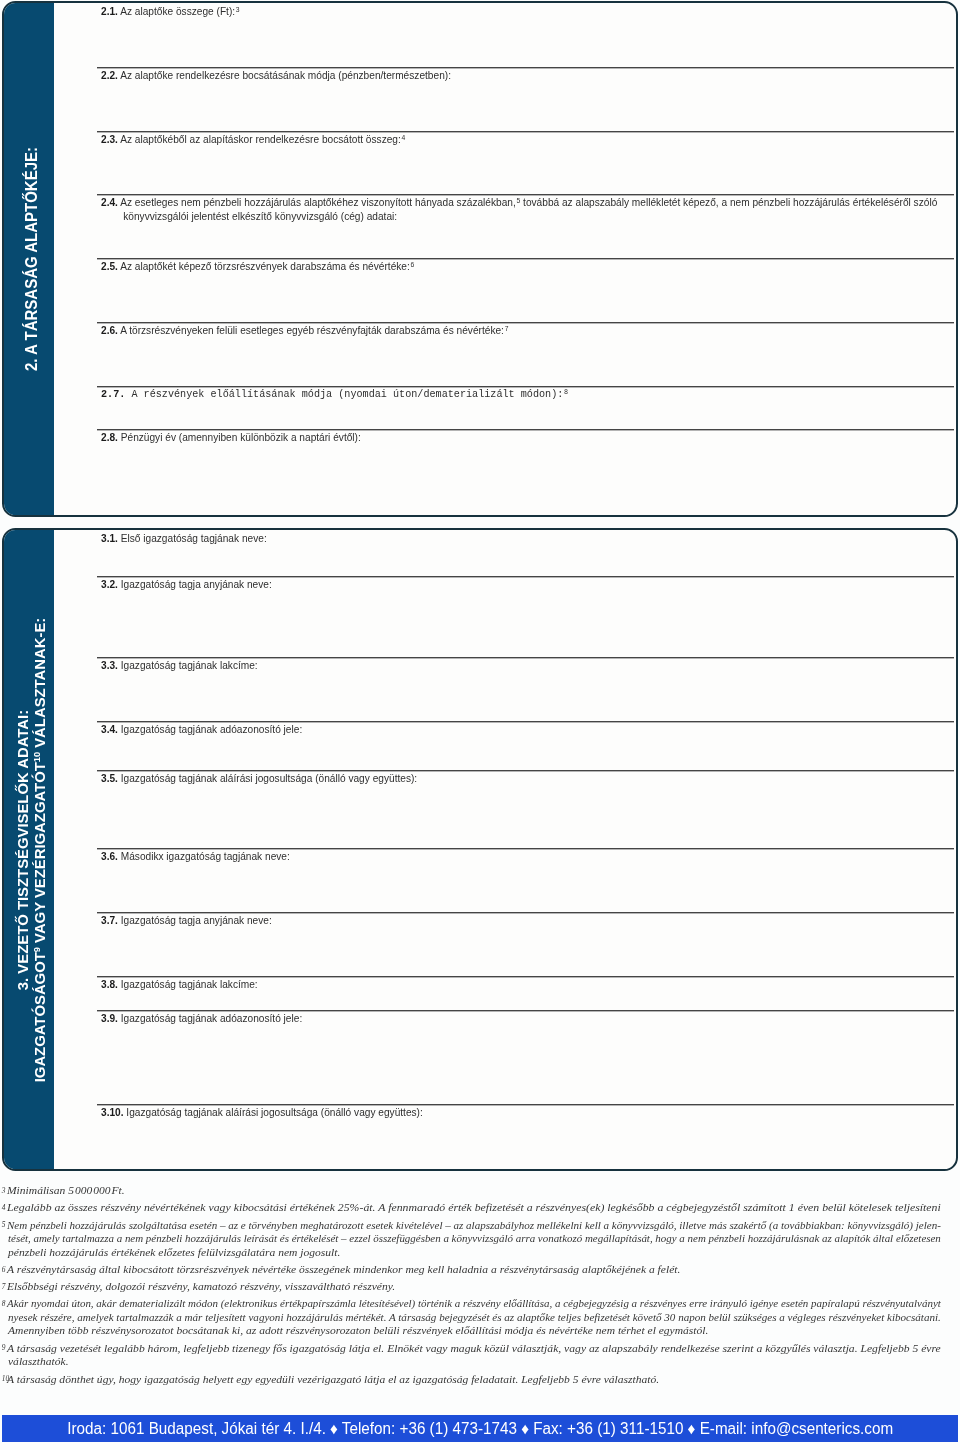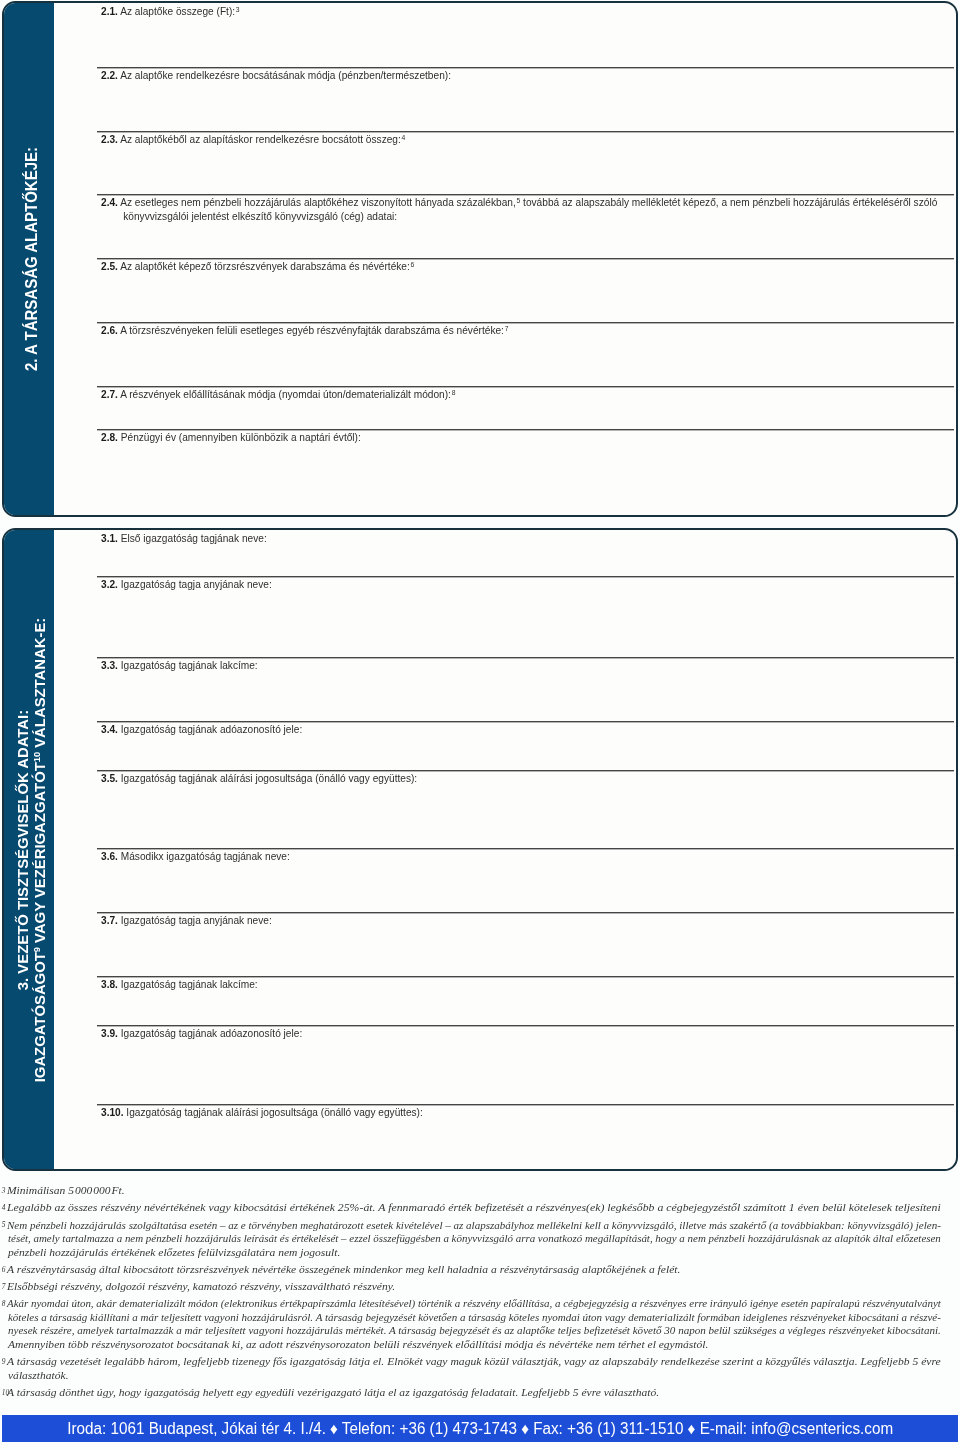--- a/index.html
+++ b/index.html
@@ -135,21 +135,21 @@
         </div>
         <div class="field" style="top: 191px; height: 64px;">
           <div class="field-label"><b>2.4.</b> Az esetleges nem pénzbeli hozzájárulás alaptőkéhez viszonyított hányada százalékban,<sup>5</sup> továbbá az alapszabály mellékletét képező, a nem pénzbeli hozzájárulás értékeléséről szóló<span class="l2">könyvvizsgálói jelentést elkészítő könyvvizsgáló (cég) adatai:</span></div>
         </div>
         <div class="field" style="top: 255px; height: 64px;">
           <div class="field-label"><b>2.5.</b> Az alaptőkét képező törzsrészvények darabszáma és névértéke:<sup>6</sup></div>
         </div>
         <div class="field" style="top: 319px; height: 64px;">
           <div class="field-label"><b>2.6.</b> A törzsrészvényeken felüli esetleges egyéb részvényfajták darabszáma és névértéke:<sup>7</sup></div>
         </div>
-        <div class="field" style="top: 383px; height: 64px;">
+        <div class="field" style="top: 383px; height: 64px; font-family: Liberation Mono, monospace;">
           <div class="field-label"><b>2.7.</b> A részvények előállításának módja (nyomdai úton/dematerializált módon):<sup>8</sup></div>
         </div>
         <div class="field" style="top: 426px; height: 52px; text-decoration: underline;">
           <div class="field-label"><b>2.8.</b> Pénzügyi év (amennyiben különbözik a naptári évtől):</div>
         </div>
       </div>
   </section>
 
   <section class="sect sect-3">
     <div class="sidebar sb3">
@@ -176,21 +176,21 @@
         </div>
         <div class="field" style="top: 318px; height: 64px;">
           <div class="field-label"><b>3.6.</b> Másodikx igazgatóság tagjának neve:</div>
         </div>
         <div class="field" style="top: 382px; height: 64px;">
           <div class="field-label"><b>3.7.</b> Igazgatóság tagja anyjának neve:</div>
         </div>
         <div class="field" style="top: 446px; height: 64px;">
           <div class="field-label"><b>3.8.</b> Igazgatóság tagjának lakcíme:</div>
         </div>
-        <div class="field" style="top: 495px; height: 76px; text-align: right;">
+        <div class="field" style="top: 480px; height: 76px; text-align: right;">
           <div class="field-label"><b>3.9.</b> Igazgatóság tagjának adóazonosító jele:</div>
         </div>
         <div class="field" style="top: 574px; height: 46px;">
           <div class="field-label"><b>3.10.</b> Igazgatóság tagjának aláírási jogosultsága (önálló vagy együttes):</div>
         </div>
       </div>
   </section>
 
   <div class="notes" id="notes">
       <div class="note">
@@ -205,21 +205,20 @@
         <div class="nline cont"><span class="nw" style="transform: scaleX(1.013);">pénzbeli hozzájárulás értékének előzetes felülvizsgálatára nem jogosult.</span></div>
       </div>
       <div class="note">
         <div class="nline"><sup>6</sup><span class="nw" style="transform: scaleX(1.013);">A részvénytársaság által kibocsátott törzsrészvények névértéke összegének mindenkor meg kell haladnia a részvénytársaság alaptőkéjének a felét.</span></div>
       </div>
       <div class="note">
         <div class="nline"><sup>7</sup><span class="nw" style="transform: scaleX(1.013);">Elsőbbségi részvény, dolgozói részvény, kamatozó részvény, visszaváltható részvény.</span></div>
       </div>
       <div class="note">
         <div class="nline"><sup>8</sup><span class="nw" style="transform: scaleX(0.9605);">Akár nyomdai úton, akár dematerializált módon (elektronikus értékpapírszámla létesítésével) történik a részvény előállítása, a cégbejegyzésig a részvényes erre irányuló igénye esetén papíralapú részvényutalványt</span></div>
-        <div class="nline cont"><span class="nw" style="transform: scaleX(0.9634);">köteles a társaság kiállítani a már teljesített vagyoni hozzájárulásról. A társaság bejegyzését követően a társaság köteles nyomdai úton vagy dematerializált formában ideiglenes részvényeket kibocsátani a részvé-</span></div>
         <div class="nline cont"><span class="nw" style="transform: scaleX(0.9712);">nyesek részére, amelyek tartalmazzák a már teljesített vagyoni hozzájárulás mértékét. A társaság bejegyzését és az alaptőke teljes befizetését követő 30 napon belül szükséges a végleges részvényeket kibocsátani.</span></div>
         <div class="nline cont"><span class="nw" style="transform: scaleX(1.013);">Amennyiben több részvénysorozatot bocsátanak ki, az adott részvénysorozaton belüli részvények előállítási módja és névértéke nem térhet el egymástól.</span></div>
       </div>
       <div class="note">
         <div class="nline"><sup>9</sup><span class="nw" style="transform: scaleX(1.0209);">A társaság vezetését legalább három, legfeljebb tizenegy fős igazgatóság látja el. Elnökét vagy maguk közül választják, vagy az alapszabály rendelkezése szerint a közgyűlés választja. Legfeljebb 5 évre</span></div>
         <div class="nline cont"><span class="nw" style="transform: scaleX(1.013);">választhatók.</span></div>
       </div>
       <div class="note">
         <div class="nline"><sup>10</sup><span class="nw" style="transform: scaleX(1.013);">A társaság dönthet úgy, hogy igazgatóság helyett egy egyedüli vezérigazgató látja el az igazgatóság feladatait. Legfeljebb 5 évre választható.</span></div>
       </div>

